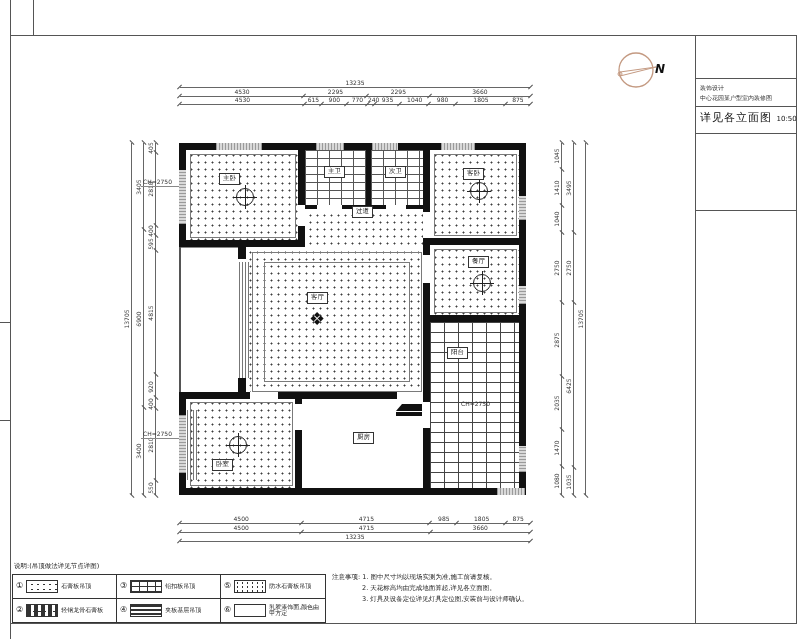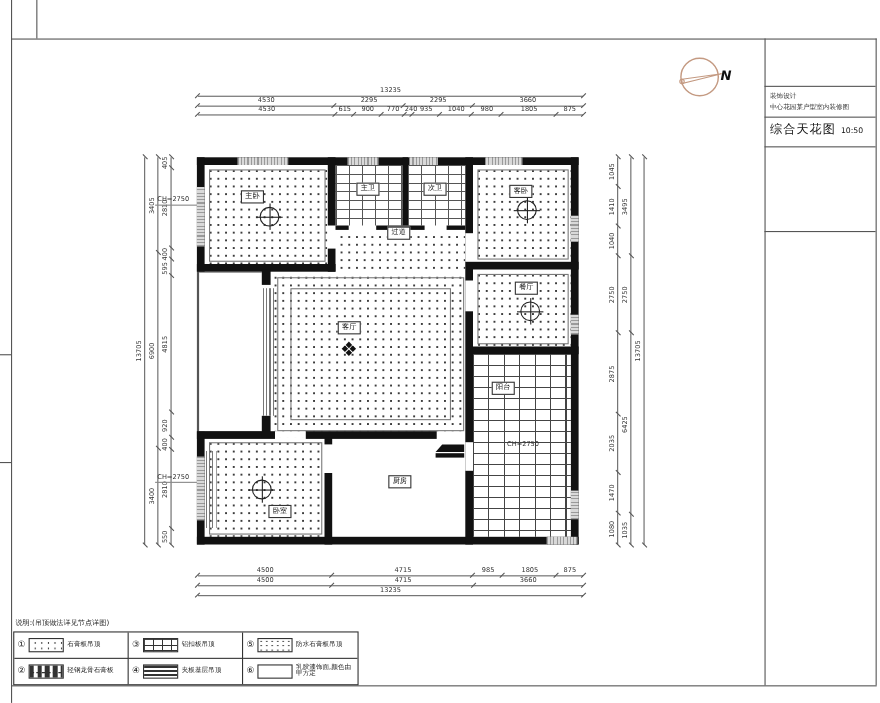--- a/index.html
+++ b/index.html
@@ -86,21 +86,21 @@
   <div class="tl" style="left:0;top:420px;width:10px;height:1px;"></div>
   <div class="tl" style="left:33px;top:0;width:1px;height:35px;"></div>
 
   <div class="tl" style="left:695px;top:35px;width:1px;height:588px;"></div>
   <div class="tl" style="left:695px;top:78px;width:101px;height:1px;"></div>
   <div class="tl" style="left:695px;top:106px;width:101px;height:1px;"></div>
   <div class="tl" style="left:695px;top:133px;width:101px;height:1px;"></div>
   <div class="tl" style="left:695px;top:210px;width:101px;height:1px;"></div>
   <div class="tb-small" style="left:700px;top:84px;">装饰设计</div>
   <div class="tb-small" style="left:700px;top:94px;">中心花园某户型室内装修图</div>
-  <div id="tb-name"><span>综合天花图</span> <small>10:50</small></div>
+  <div id="tb-name"><span>详见各立面图</span> <small>10:50</small></div>
 
   <svg class="abs" style="left:612px;top:46px;" width="52" height="48" viewBox="0 0 52 48">
     <circle cx="24" cy="24" r="17" fill="none" stroke="#c49a82" stroke-width="1.3"></circle>
     <polygon points="8,26 44,21 8,30" fill="none" stroke="#c49a82" stroke-width="1"></polygon>
     <circle cx="8" cy="28" r="2" fill="none" stroke="#c49a82" stroke-width="1"></circle>
   </svg>
   <div id="north-n">N</div>
 
   <div class="dh" style="left:180px;top:80px;width:350px;">
       <span class="seg" style="flex-grow: 13235;">
@@ -345,21 +345,21 @@
       <span class="b"></span>
     </div>
 
   <div class="rlabel" style="left:219px;top:173px;">主卧</div>
   <div class="rlabel" style="left:324px;top:166px;">主卫</div>
   <div class="rlabel" style="left:385px;top:166px;">次卫</div>
   <div class="rlabel" style="left:352px;top:206px;">过道</div>
   <div class="rlabel" style="left:463px;top:168px;">客卧</div>
   <div class="rlabel" style="left:468px;top:256px;">餐厅</div>
   <div class="rlabel" style="left:307px;top:292px;">客厅</div>
-  <div class="rlabel" style="left:244px;top:459px;">卧室</div>
+  <div class="rlabel" style="left:212px;top:459px;">卧室</div>
   <div class="rlabel" style="left:353px;top:432px;">厨房</div>
   <div class="rlabel" style="left:447px;top:347px;">阳台</div>
 
   <div class="anno" style="left:143px;top:179px;">CH=2750</div>
   <div class="tlt" style="left:141px;top:186px;width:38px;height:1px;"></div>
   <div class="anno" style="left:143px;top:431px;">CH=2750</div>
   <div class="tlt" style="left:141px;top:438px;width:38px;height:1px;"></div>
   <div class="anno" style="left:461px;top:401px;">CH=2750</div>
 
   <div id="legend-header">说明:(吊顶做法详见节点详图)</div>
@@ -388,14 +388,20 @@
       <span class="lnum">④</span>
       <span class="sw bars"></span>
       <span class="ltext">夹板基层吊顶</span>
     </div>
     <div class="lcell">
       <span class="lnum">⑥</span>
       <span class="sw"></span>
       <span class="ltext">乳胶漆饰面,颜色由甲方定</span>
     </div>
   </div>
+  <div id="notes">
+    <span class="nt">注意事项:</span>
+    <span>1. 图中尺寸均以现场实测为准,施工前请复核。</span><br>
+    <span style="margin-left:30px;">2. 天花标高均由完成地面算起,详见各立面图。</span><br>
+    <span style="margin-left:30px;">3. 灯具及设备定位详见灯具定位图,安装前与设计师确认。</span>
+  </div>
 
 </div>
 
 </body></html>

